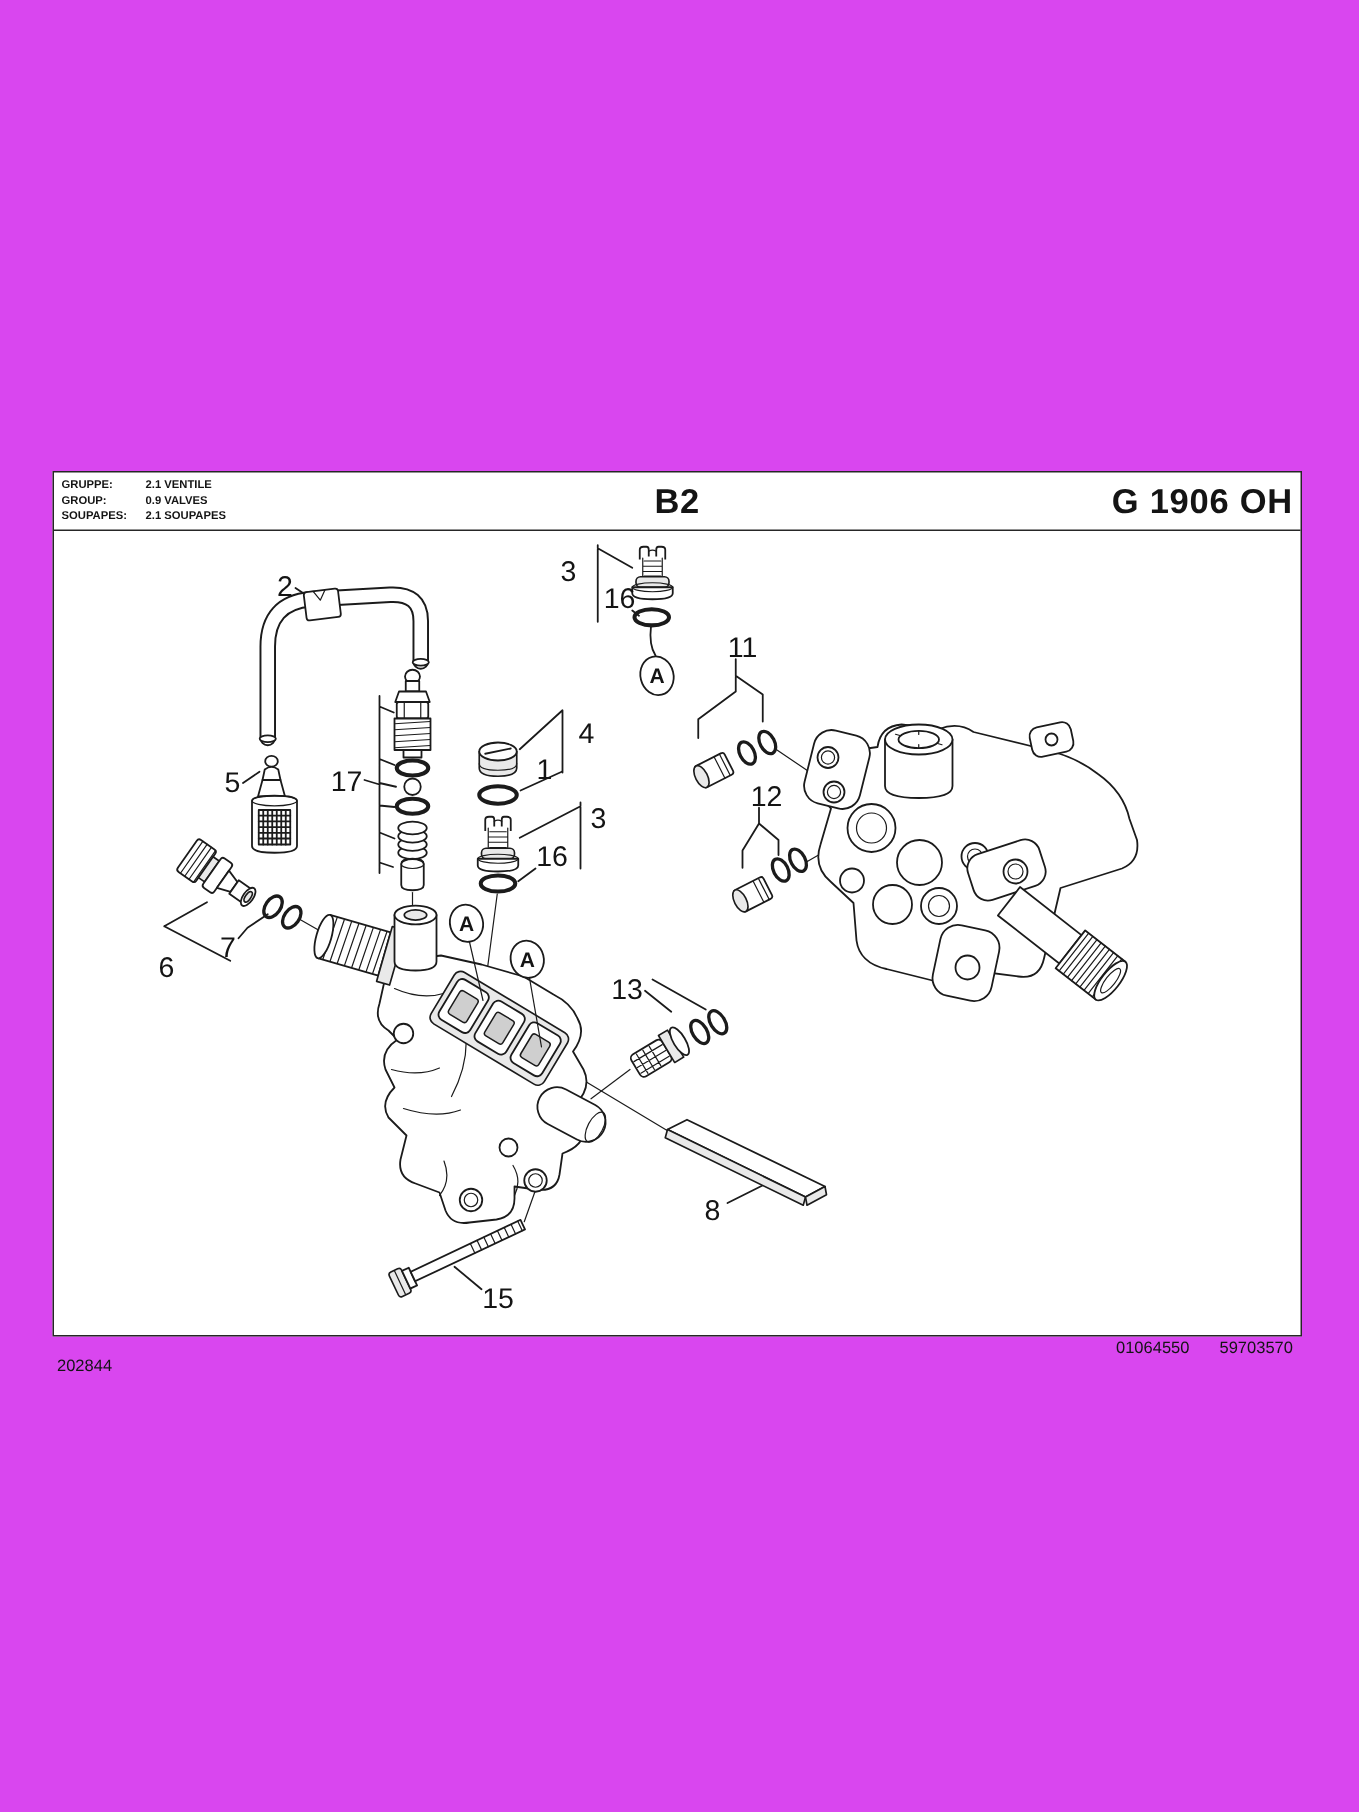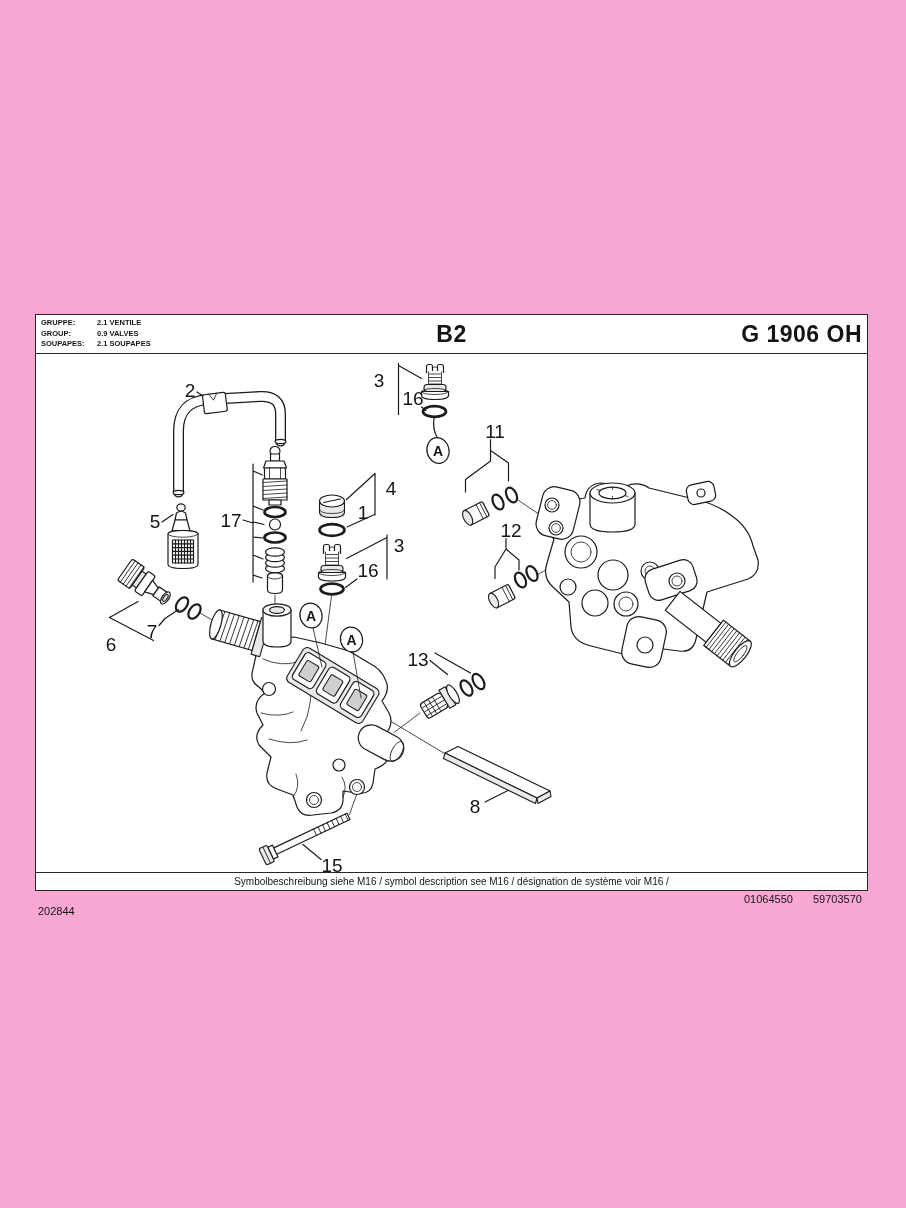--- a/index.html
+++ b/index.html
@@ -1,16 +1,16 @@
 <!DOCTYPE html>
 <html><head>
 <meta charset="utf-8">
 <style>
   html,body{margin:0;padding:0;background:#fff;}
-  .page{position:relative;width:906px;height:1208px;background:#f9a8d4;overflow:hidden;
+  .page{position:relative;width:906px;height:1208px;background:#d946ef;overflow:hidden;
         font-family:"Liberation Sans",sans-serif;color:#141414;}
   .frame{position:absolute;left:35px;top:314px;width:833px;height:577px;
          border:1.6px solid #262626;box-sizing:border-box;background:#fff;}
   .hdr{position:relative;height:39px;border-bottom:1.4px solid #262626;box-sizing:border-box;}
   .hdr-left{position:absolute;left:5px;top:3px;font-size:7.5px;font-weight:bold;line-height:10.5px;white-space:nowrap;}
   .hdr-lab{display:inline-block;width:56px;}
   .hdr-code{position:absolute;left:0;right:0;top:0;height:39px;display:flex;align-items:center;justify-content:center;
             font-size:23px;font-weight:bold;letter-spacing:.5px;}
   .hdr-model{position:absolute;right:5px;top:0;height:39px;display:flex;align-items:center;
              font-size:23px;font-weight:bold;letter-spacing:.5px;}
@@ -350,22 +350,19 @@
         <text class="lbl" x="398" y="551" text-anchor="middle">3</text>
         <text class="lbl" x="367" y="576" text-anchor="middle">16</text>
         <text class="lbl" x="110" y="650" text-anchor="middle">6</text>
         <text class="lbl" x="151" y="637" text-anchor="middle">7</text>
         <text class="lbl" x="417" y="665" text-anchor="middle">13</text>
         <text class="lbl" x="474" y="812" text-anchor="middle">8</text>
         <text class="lbl" x="331" y="871" text-anchor="middle">15</text>
       </g>
     </svg>
 
-    <div class="ftr">
-      <span>Symbolbeschreibung siehe M16 / symbol description see M16 / désignation de système voir M16 /</span>
-    </div>
   </div>
 
   <span class="docnum l">202844</span>
   <span class="docnum r1">01064550</span>
   <span class="docnum r2">59703570</span>
 
 </div>
 
 </body></html>

